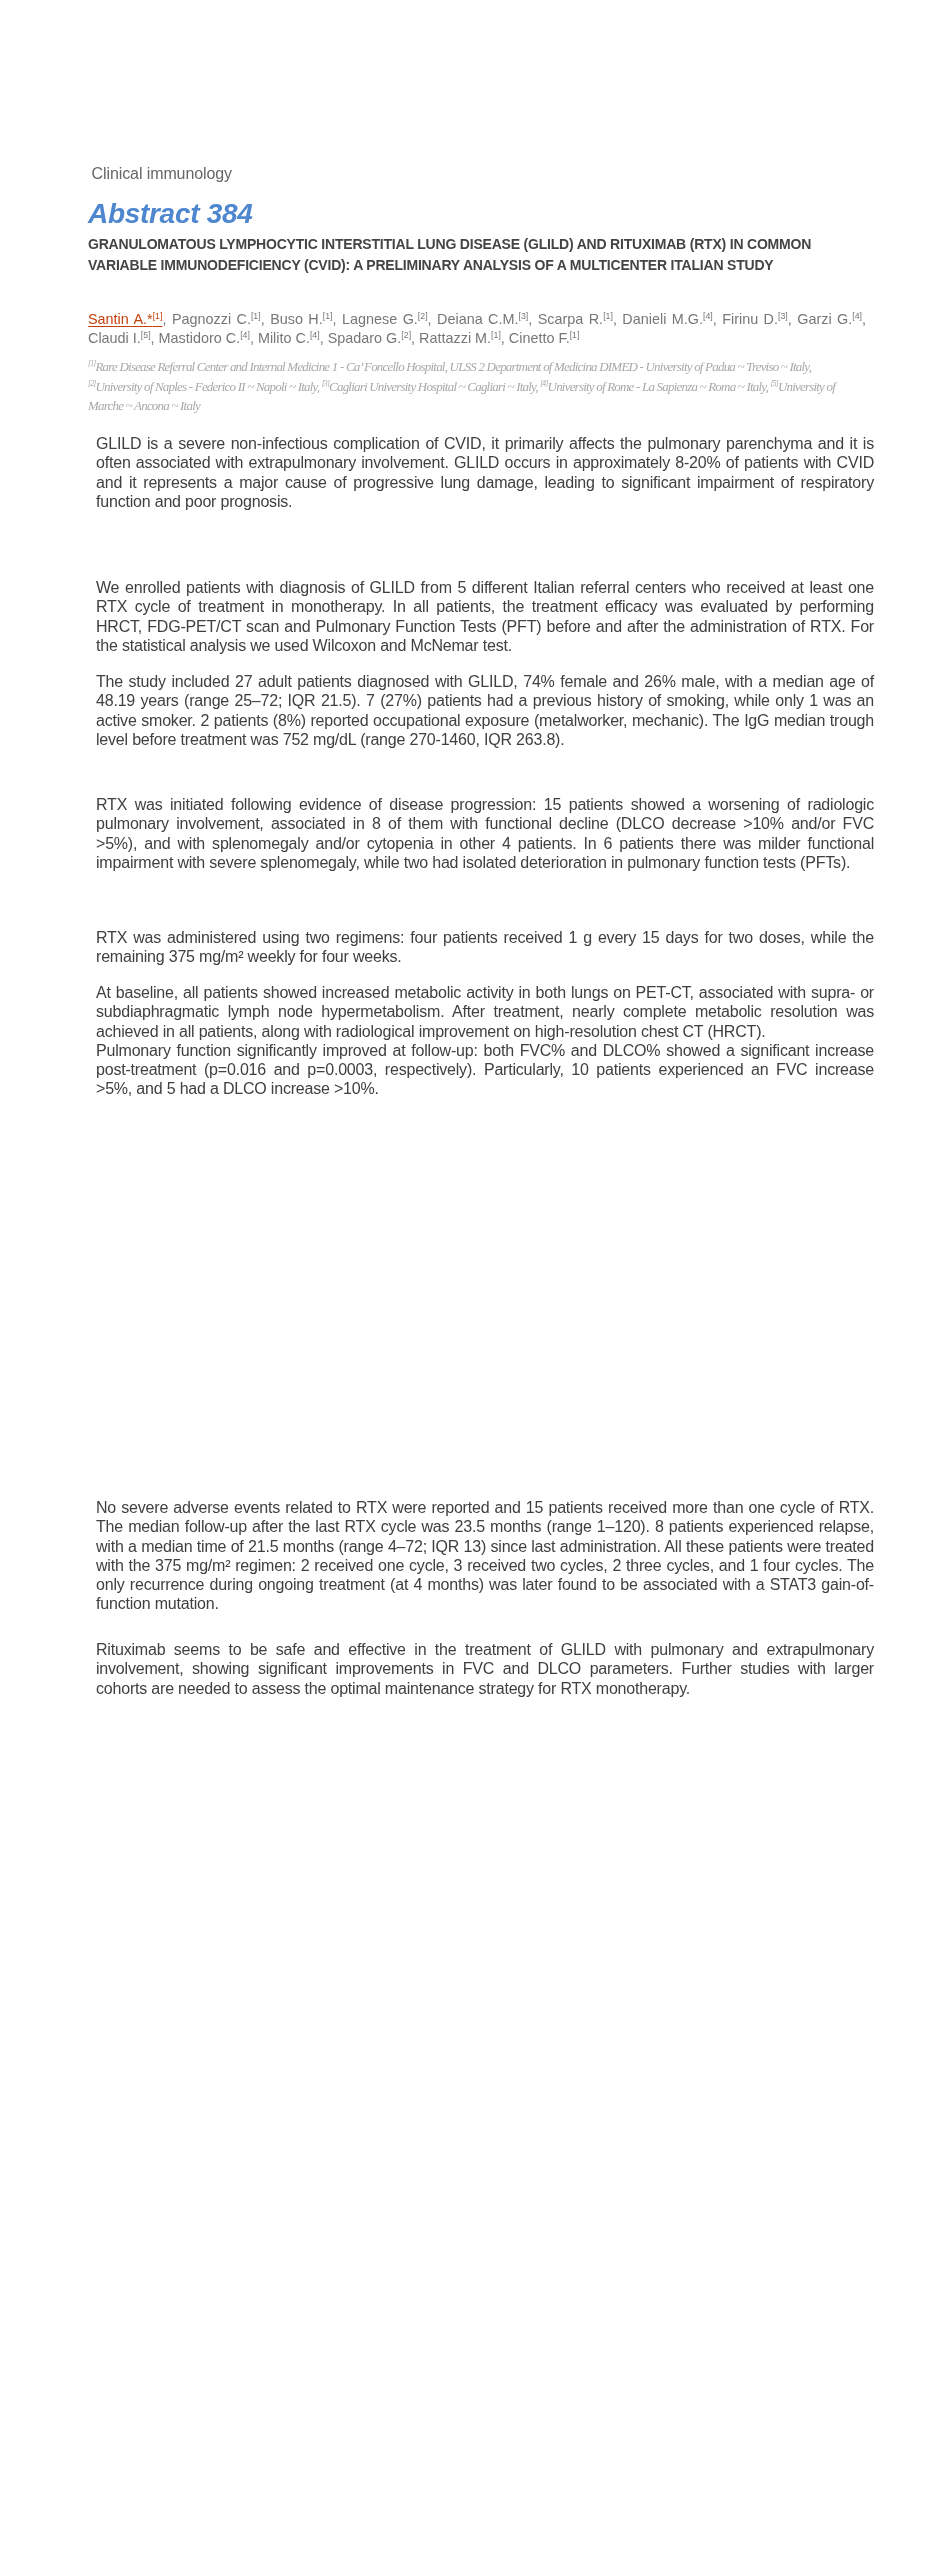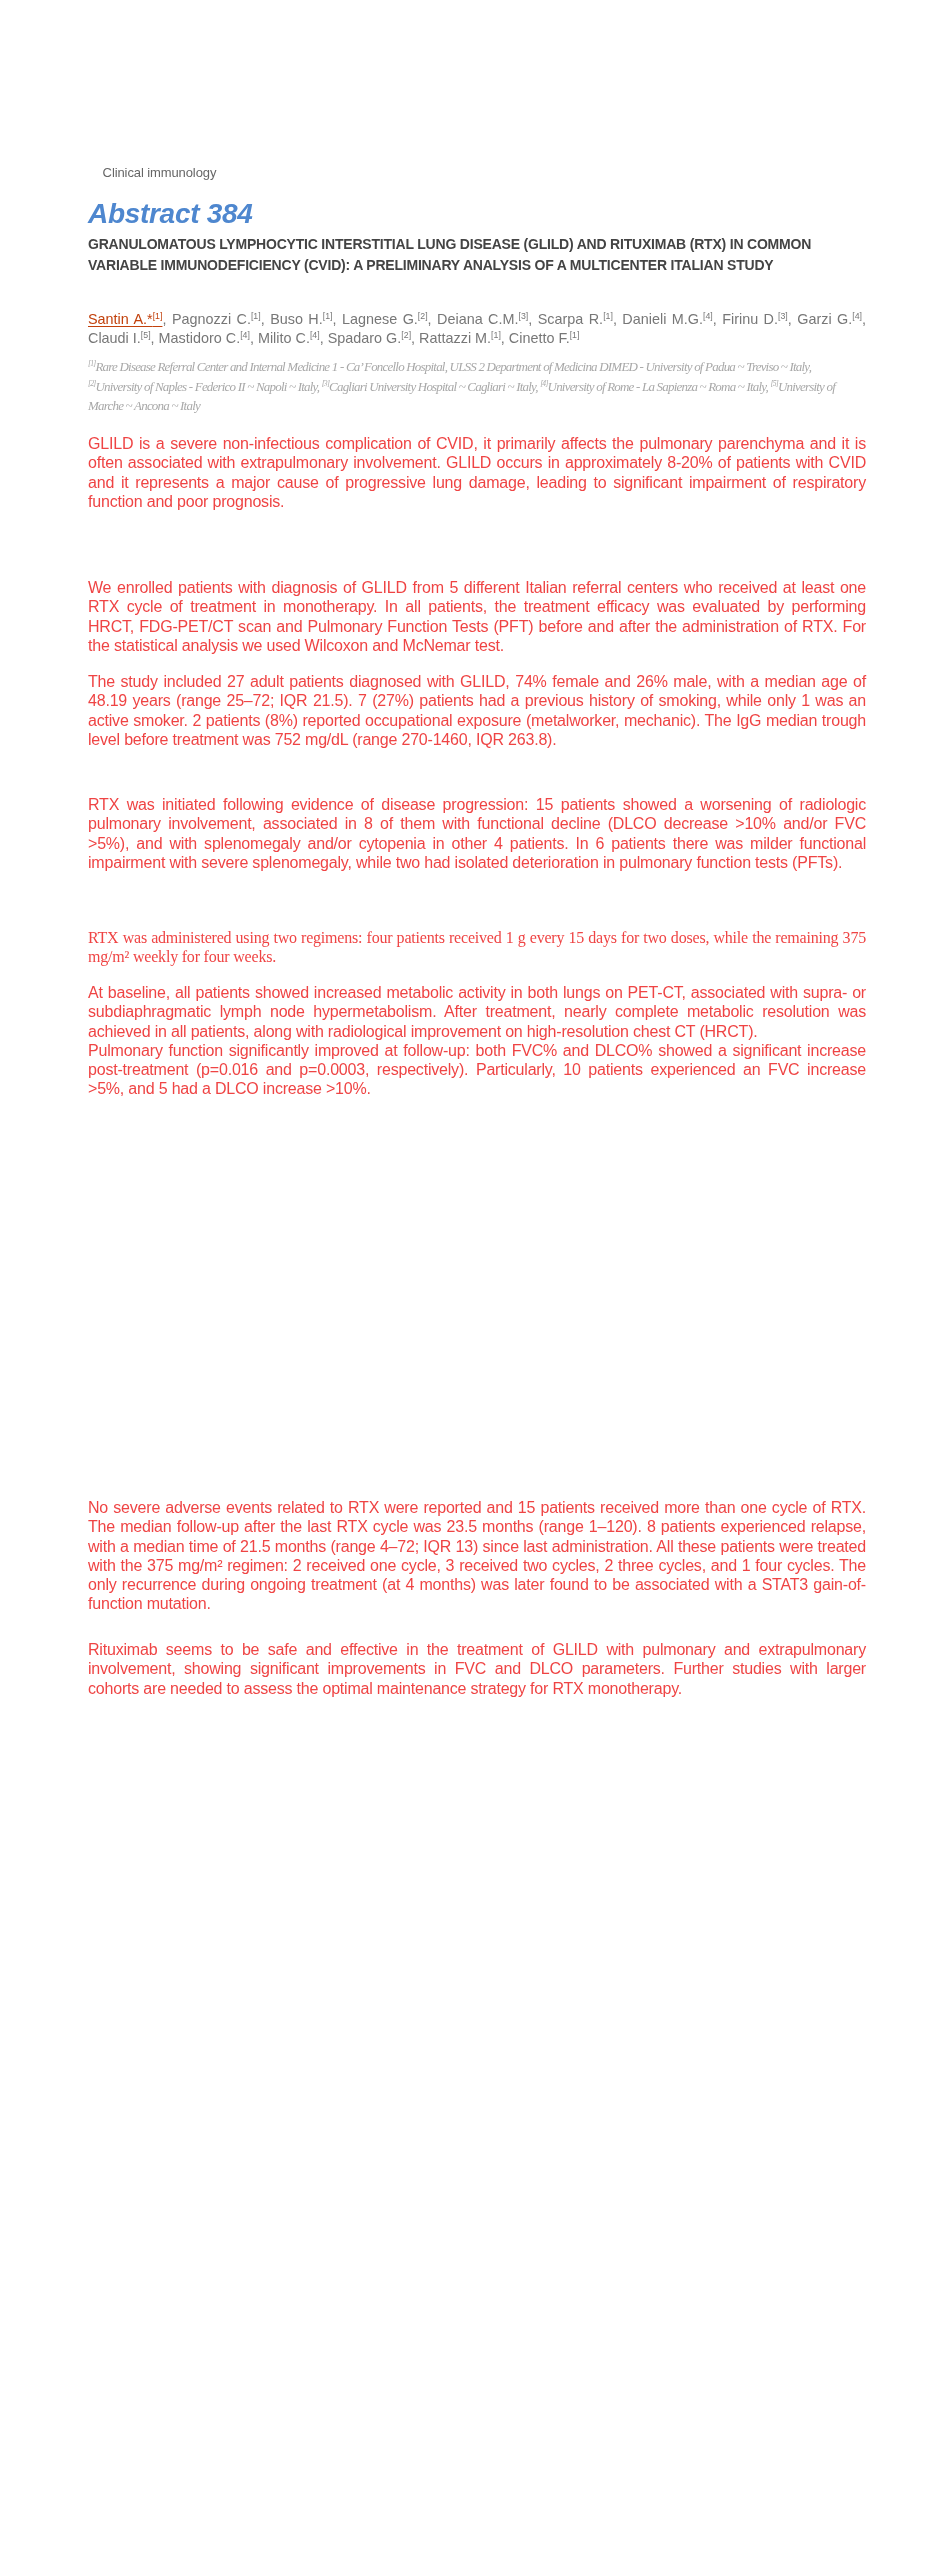--- a/index.html
+++ b/index.html
@@ -1,26 +1,26 @@
 <!DOCTYPE html>
 <html style="font-size:8.2px"><head>
 <meta charset="utf-8">
 <style>
   html, body { margin: 0; padding: 0; background: #ffffff; }
   body { width: 937px; height: 2651px; position: relative; overflow: hidden; }
   .page { position: absolute; left: 88px; top: 0; width: 778px; font-family: "Liberation Sans", sans-serif; color: #555555; }
-  .category { position: absolute; top: 165px; left: 3.6px; font-size: 13px; color: #666666; letter-spacing: -0.1px; margin-left: 11px; }
+  .category { position: absolute; top: 165px; left: 3.6px; font-size: 16px; color: #666666; letter-spacing: -0.1px; }
   .abstract-num { position: absolute; top: 198px; left: 0; font-size: 28px; font-weight: bold; color: #4e87cf; letter-spacing: -0.3px; line-height: 32px; font-style: italic; }
   .title { position: absolute; top: 234px; left: 0; width: 778px; font-size: 14px; font-weight: bold; color: #444444; line-height: 20.6px; letter-spacing: -0.2px; text-transform: uppercase; }
   .authors { position: absolute; top: 310px; left: 0; width: 778px; font-size: 14.4px; line-height: 18.5px; color: #777777; text-align: justify; }
   .authors .presenter { color: #c2410c; text-decoration: underline; text-underline-offset: 2.1px; }
   .authors sup { font-size: 8.8px; vertical-align: 5.2px; line-height: 0; }
   .affils { position: absolute; top: 357px; left: 0; width: 778px; font-size: 13px; line-height: 19.6px; color: #a8a8a8; font-style: italic; font-family: Liberation Serif, serif; letter-spacing: -0.8px; }
   .affils sup { font-size: 7.7px; vertical-align: 4.6px; line-height: 0; }
-  .para { position: absolute; left: 0; width: 778px; font-size: 16px; line-height: 19.3px; color: #ef4444; text-align: justify; letter-spacing: -0.2px; }
+  .para { position: absolute; left: 8px; width: 778px; font-size: 16px; line-height: 19.3px; color: #404040; text-align: justify; letter-spacing: -0.2px; }
   .para .ln { display: block; }
 </style>
 </head>
 <body>
 
 <div class="page">
 
   <div class="category">Clinical immunology</div>
 
   <div class="abstract-num">Abstract 384</div>
@@ -38,21 +38,21 @@
   <div class="para" style="top:434px;">
     <span class="ln">GLILD is a severe non-infectious complication of CVID, it primarily affects the pulmonary parenchyma and it is often associated with extrapulmonary involvement. GLILD occurs in approximately 8-20% of patients with CVID and it represents a major cause of progressive lung damage, leading to significant impairment of respiratory function and poor prognosis.</span>
   </div>
 
   <div class="para" style="top:578px;">We enrolled patients with diagnosis of GLILD from 5 different Italian referral centers who received at least one RTX cycle of treatment in monotherapy. In all patients, the treatment efficacy was evaluated by performing HRCT, FDG-PET/CT scan and Pulmonary Function Tests (PFT) before and after the administration of RTX. For the statistical analysis we used Wilcoxon and McNemar test.</div>
 
   <div class="para" style="top:672px;">The study included 27 adult patients diagnosed with GLILD, 74% female and 26% male, with a median age of 48.19 years (range 25–72; IQR 21.5). 7 (27%) patients had a previous history of smoking, while only 1 was an active smoker. 2 patients (8%) reported occupational exposure (metalworker, mechanic). The IgG median trough level before treatment was 752 mg/dL (range 270-1460, IQR 263.8).</div>
 
   <div class="para" style="top:795px;">RTX was initiated following evidence of disease progression: 15 patients showed a worsening of radiologic pulmonary involvement, associated in 8 of them with functional decline (DLCO decrease &gt;10% and/or FVC &gt;5%), and with splenomegaly and/or cytopenia in other 4 patients. In 6 patients there was milder functional impairment with severe splenomegaly, while two had isolated deterioration in pulmonary function tests (PFTs).</div>
 
-  <div class="para" style="top:928px;font-family:Liberation Serif, serif;">RTX was administered using two regimens: four patients received 1 g every 15 days for two doses, while the remaining 375 mg/m² weekly for four weeks.</div>
+  <div class="para" style="top:928px;">RTX was administered using two regimens: four patients received 1 g every 15 days for two doses, while the remaining 375 mg/m² weekly for four weeks.</div>
 
   <div class="para" style="top:983px;">
     <span class="ln">At baseline, all patients showed increased metabolic activity in both lungs on PET-CT, associated with supra- or subdiaphragmatic lymph node hypermetabolism. After treatment, nearly complete metabolic resolution was achieved in all patients, along with radiological improvement on high-resolution chest CT (HRCT).</span>
     <span class="ln">Pulmonary function significantly improved at follow-up: both FVC% and DLCO% showed a significant increase post-treatment (p=0.016 and p=0.0003, respectively). Particularly, 10 patients experienced an FVC increase &gt;5%, and 5 had a DLCO increase &gt;10%.</span>
   </div>
 
   <div class="para" style="top:1498px;">No severe adverse events related to RTX were reported and 15 patients received more than one cycle of RTX. The median follow-up after the last RTX cycle was 23.5 months (range 1–120). 8 patients experienced relapse, with a median time of 21.5 months (range 4–72; IQR 13) since last administration. All these patients were treated with the 375 mg/m² regimen: 2 received one cycle, 3 received two cycles, 2 three cycles, and 1 four cycles. The only recurrence during ongoing treatment (at 4 months) was later found to be associated with a STAT3 gain-of-function mutation.</div>
 
   <div class="para" style="top:1640px;">Rituximab seems to be safe and effective in the treatment of GLILD with pulmonary and extrapulmonary involvement, showing significant improvements in FVC and DLCO parameters. Further studies with larger cohorts are needed to assess the optimal maintenance strategy for RTX monotherapy.</div>
 

